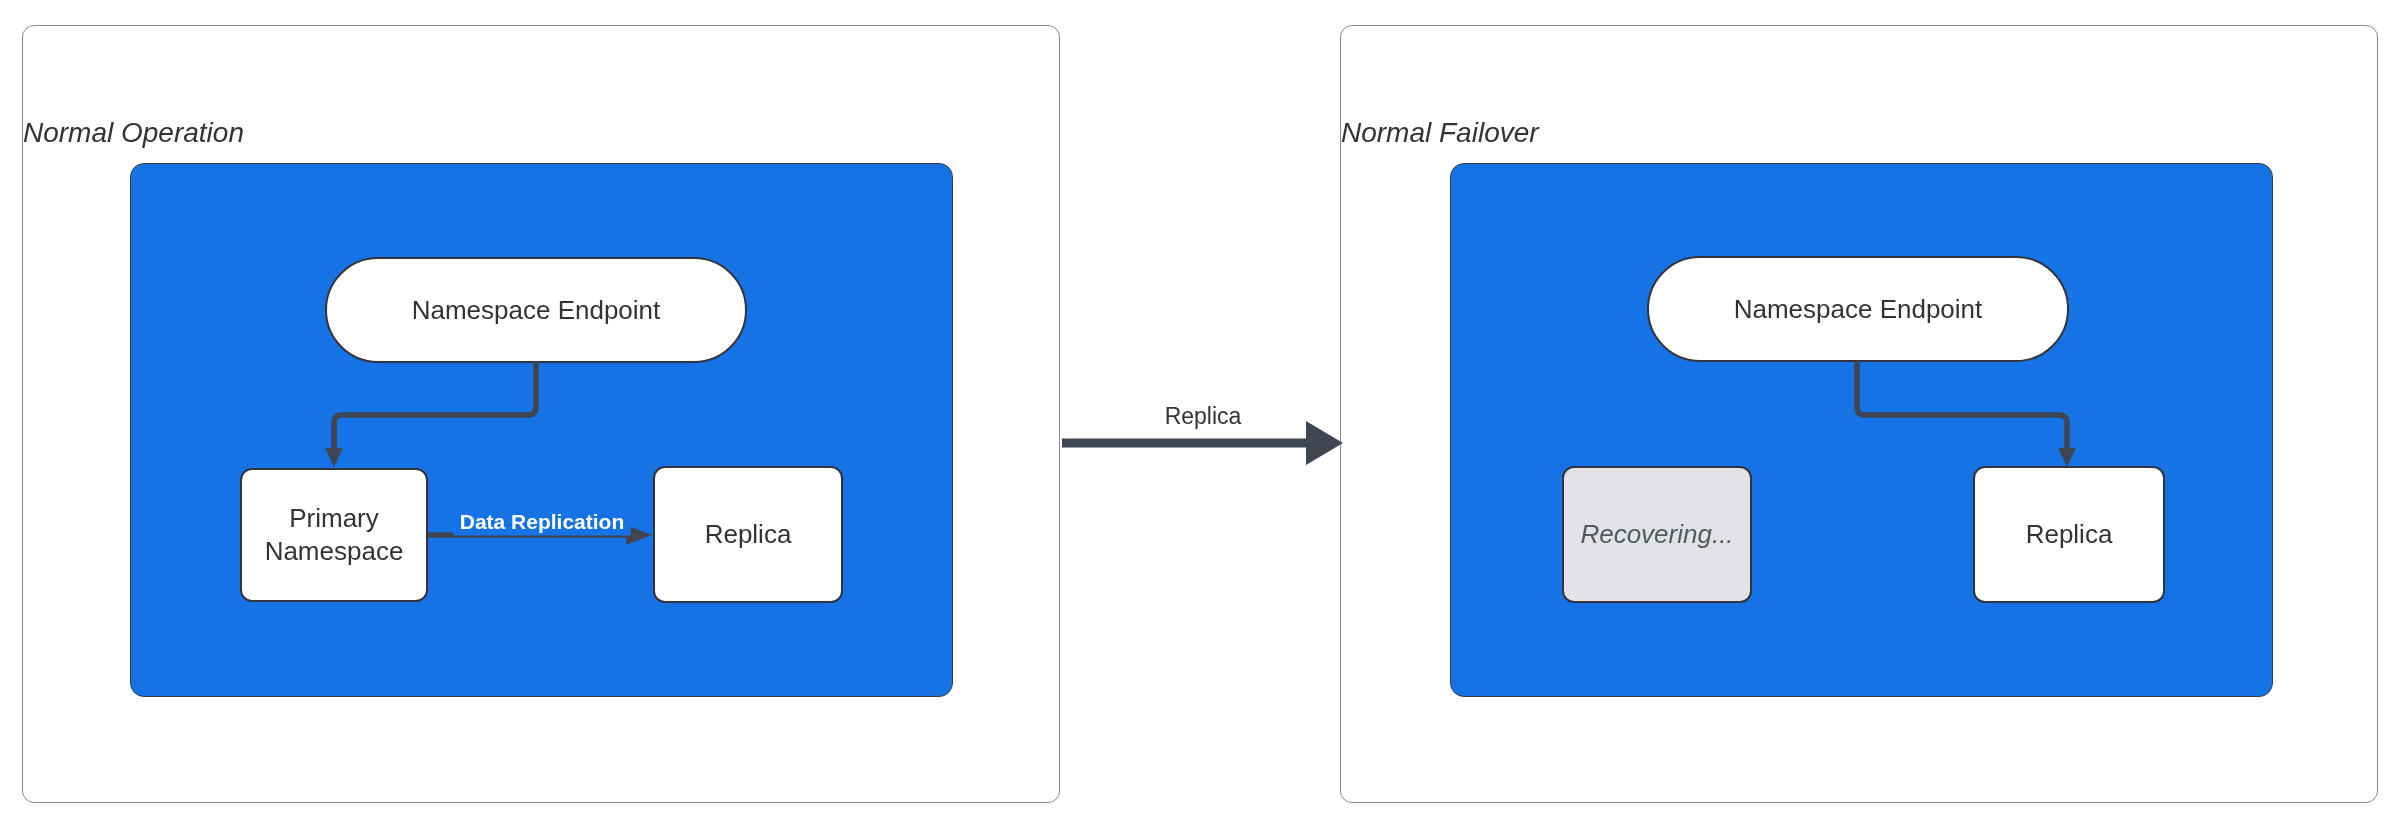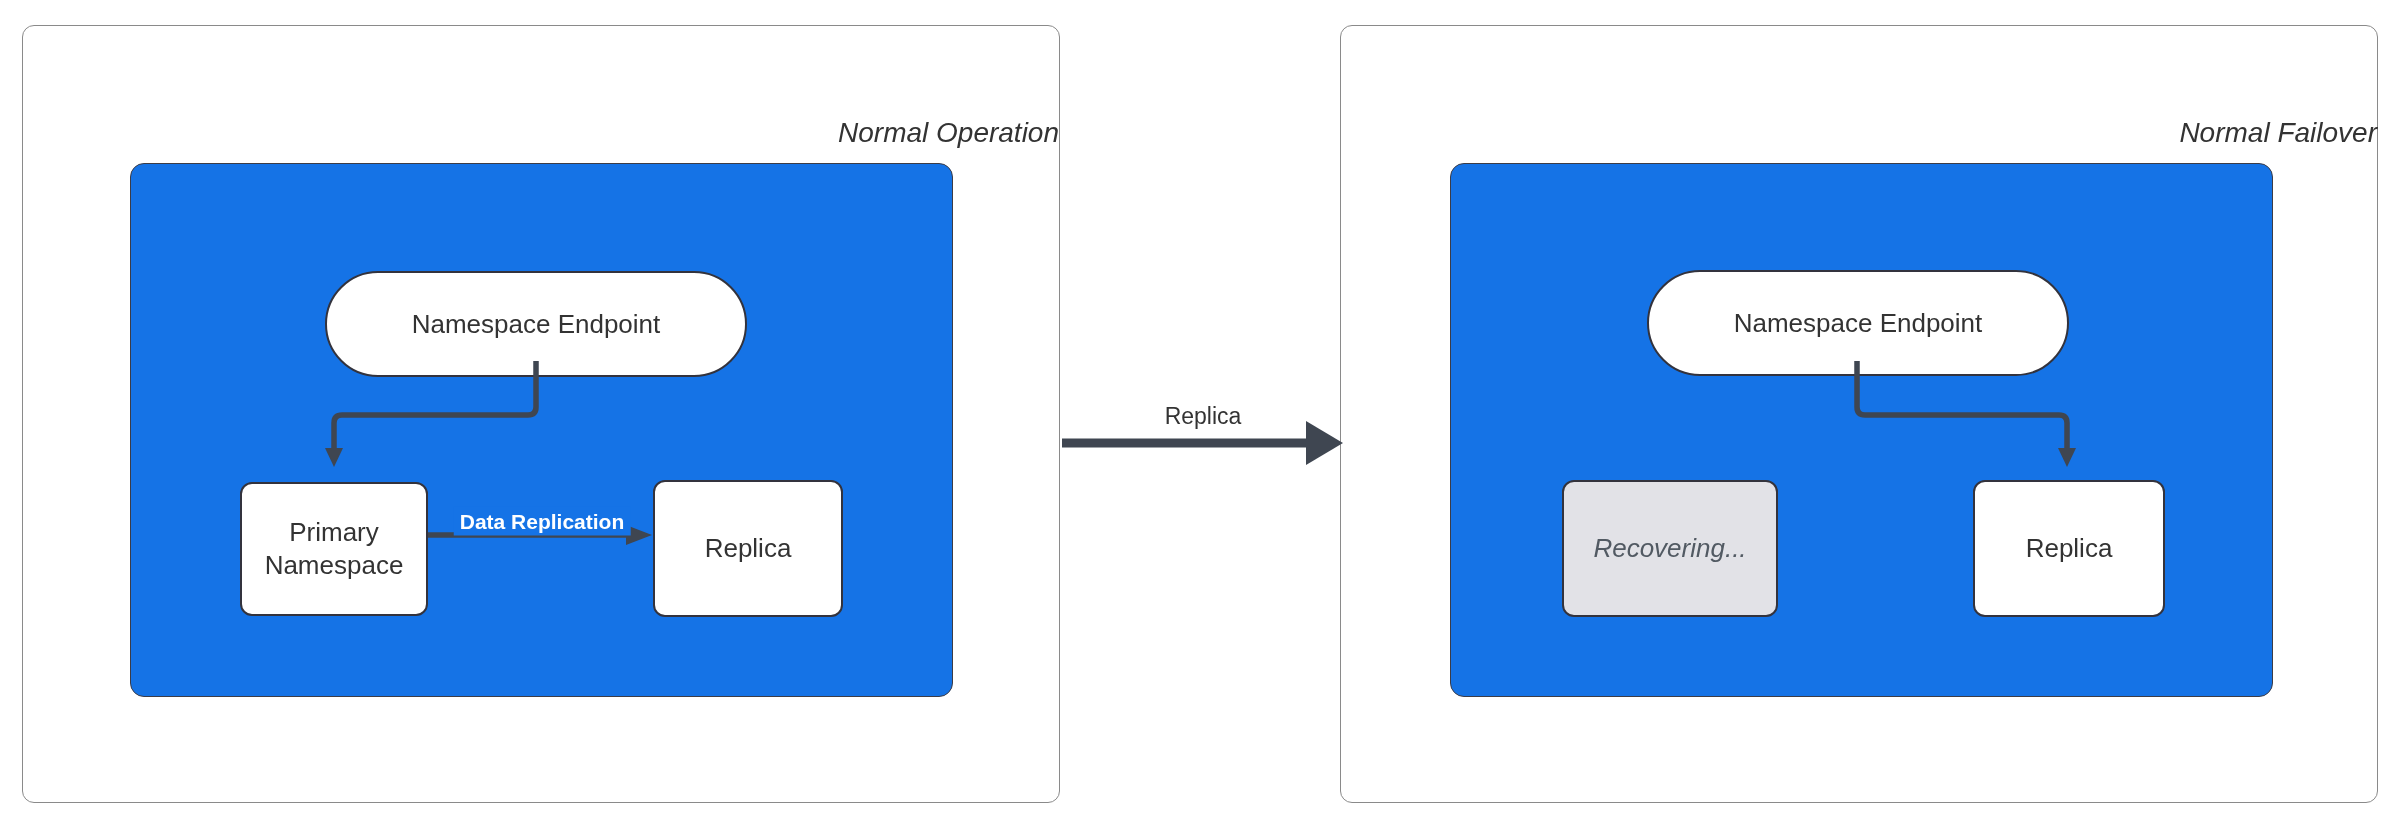--- a/index.html
+++ b/index.html
@@ -25,21 +25,21 @@
     background: transparent;
     box-sizing: border-box;
   }
   .panel.left  { left: 22px; }
   .panel.right { left: 1340px; }
   .panel-title {
     position: absolute;
     left: 0;
     top: 90px;
     width: 100%;
-    text-align: right;
+    text-align: left;
     font-style: italic;
     font-size: 28px;
     line-height: 34px;
     color: var(--title-text, #333333);
   }
   .cluster {
     position: absolute;
     width: 823px;
     height: 534px;
     top: 163px;
@@ -56,21 +56,20 @@
     align-items: center;
     justify-content: center;
     text-align: center;
     box-sizing: border-box;
     background: var(--node-fill, #ffffff);
     border: 2px solid var(--node-border, #33333d);
     color: var(--node-text, #333333);
     font-size: 26px;
     line-height: 33px;
     border-radius: 12px;
-    margin-top: 14px;
   }
   .node.pill { border-radius: 53px; }
   .node.disabled {
     background: var(--disabled-fill, #e2e2e7);
     color: var(--disabled-text, #525a63);
     font-style: italic;
   }
   .edge-svg {
     position: absolute;
     left: 0; top: 0;
@@ -130,21 +129,21 @@
 
   <section class="panel right">
     <div class="panel-title">Normal Failover</div>
   </section>
   <div class="cluster right"></div>
 
   <div class="node pill" style="left:1647px; top:256px; width:422px; height:106px;">
     <span>Namespace Endpoint</span>
   </div>
 
-  <div class="node disabled" style="left:1562px; top:466px; width:216px; height:137px;">
+  <div class="node disabled" style="left:1562px; top:466px; width:190px; height:137px;">
     <span>Recovering...</span>
   </div>
 
   <div class="node" style="left:1973px; top:466px; width:192px; height:137px;">
     <span>Replica</span>
   </div>
 
   <svg class="edge-svg" viewBox="0 0 2407 828" xmlns="http://www.w3.org/2000/svg">
     <g>
       <path class="edge-path" d="M 536 361 L 536 407 Q 536 415 528 415 L 342 415 Q 334 415 334 423 L 334 450"></path>

